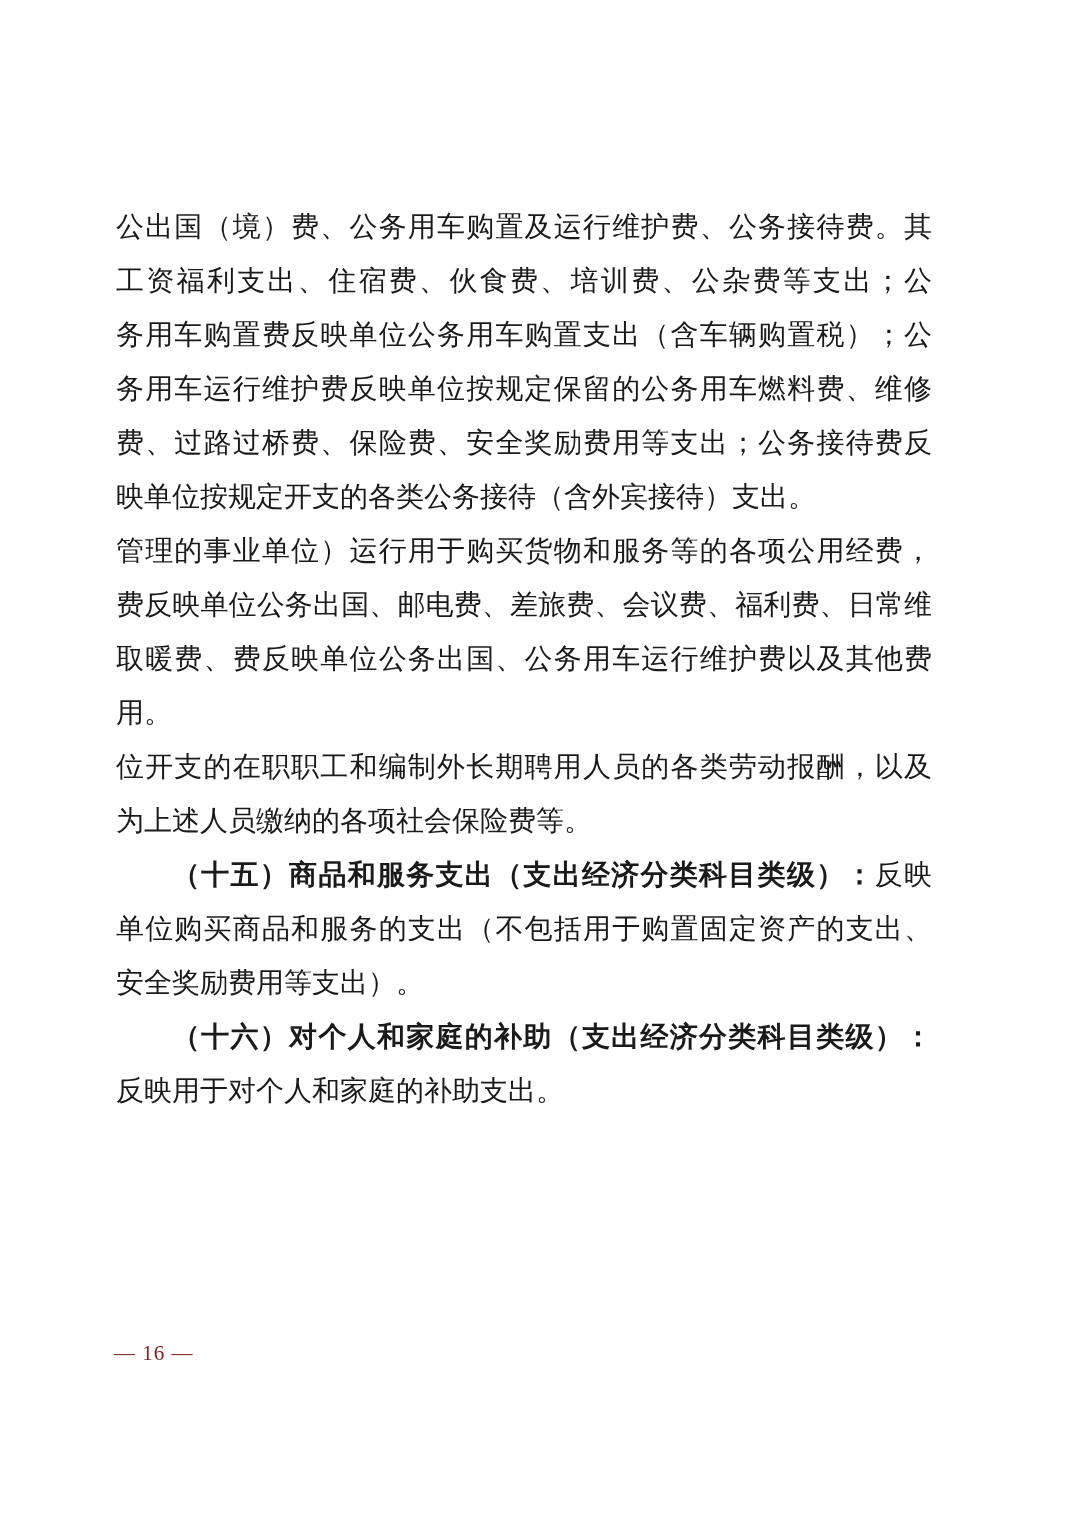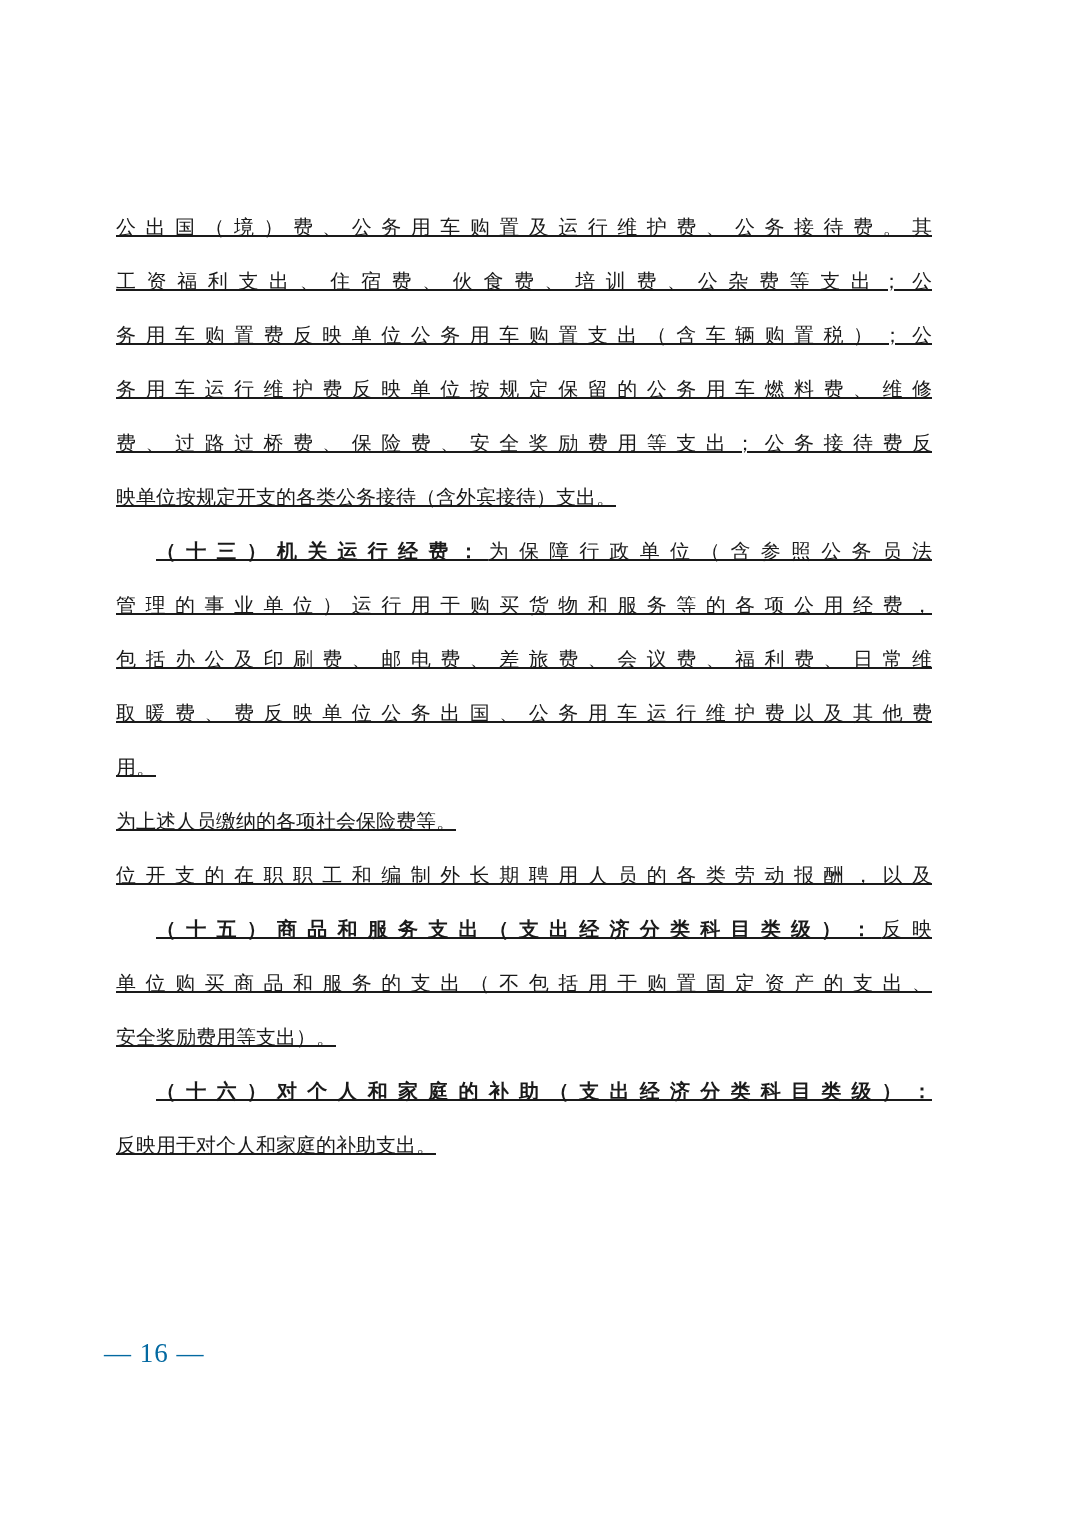--- a/index.html
+++ b/index.html
@@ -14,66 +14,64 @@
     font-family: "Liberation Serif", "DejaVu Serif", serif;
     color: #1a1a1a;
   }
   .content {
     position: absolute;
     left: 116px;
     top: 200px;
     width: 816px;
   }
   .line {
-    font-size: 20px;
+    font-size: 28px;
     height: 54px;
     line-height: 54px;
     text-align: justify;
     text-align-last: justify;
     overflow: hidden;
-    text-decoration: underline;
   }
   .line.end {
     text-align: center;
     text-align-last: left;
   }
   .line.indent {
     text-indent: 2em;
   }
   .line .bold {
     font-weight: 700;
   }
   .page-num {
     position: absolute;
-    left: 104px;
+    left: 114px;
     top: 1338px;
-    font-size: 27px;
+    font-size: 21px;
     line-height: 30px;
     letter-spacing: 1px;
-    color: #0369a1;
+    color: #7f1d1d;
   }
 </style>
 </head>
 <body>
 
 <main>
   <div class="content">
     <div class="line"><span class="bold"></span><span>公出国（境）费、公务用车购置及运行维护费、公务接待费。其</span></div>
     <div class="line"><span class="bold"></span><span>工资福利支出、住宿费、伙食费、培训费、公杂费等支出；公</span></div>
     <div class="line"><span class="bold"></span><span>务用车购置费反映单位公务用车购置支出（含车辆购置税）；公</span></div>
     <div class="line"><span class="bold"></span><span>务用车运行维护费反映单位按规定保留的公务用车燃料费、维修</span></div>
     <div class="line"><span class="bold"></span><span>费、过路过桥费、保险费、安全奖励费用等支出；公务接待费反</span></div>
     <div class="line end"><span class="bold"></span><span>映单位按规定开支的各类公务接待（含外宾接待）支出。</span></div>
-    <div class="line indent"><span class="bold">（十三）机关运行经费：</span><span>为保障行政单位（含参照公务员法</span></div>
     <div class="line"><span class="bold"></span><span>管理的事业单位）运行用于购买货物和服务等的各项公用经费，</span></div>
-    <div class="line"><span class="bold"></span><span>包括办公及印刷费、邮电费、差旅费、会议费、福利费、日常维</span></div>
+    <div class="line"><span class="bold"></span><span>费反映单位公务出国、邮电费、差旅费、会议费、福利费、日常维</span></div>
     <div class="line"><span class="bold"></span><span>取暖费、费反映单位公务出国、公务用车运行维护费以及其他费</span></div>
     <div class="line end"><span class="bold"></span><span>用。</span></div>
+    <div class="line"><span class="bold"></span><span>位开支的在职职工和编制外长期聘用人员的各类劳动报酬，以及</span></div>
     <div class="line end"><span class="bold"></span><span>为上述人员缴纳的各项社会保险费等。</span></div>
-    <div class="line"><span class="bold"></span><span>位开支的在职职工和编制外长期聘用人员的各类劳动报酬，以及</span></div>
     <div class="line indent"><span class="bold">（十五）商品和服务支出（支出经济分类科目类级）：</span><span>反映</span></div>
     <div class="line"><span class="bold"></span><span>单位购买商品和服务的支出（不包括用于购置固定资产的支出、</span></div>
     <div class="line end"><span class="bold"></span><span>安全奖励费用等支出）。</span></div>
     <div class="line indent"><span class="bold">（十六）对个人和家庭的补助（支出经济分类科目类级）：</span><span></span></div>
     <div class="line end"><span class="bold"></span><span>反映用于对个人和家庭的补助支出。</span></div>
   </div>
   <div class="page-num">— 16 —</div>
 </main>
 
 </body></html>

